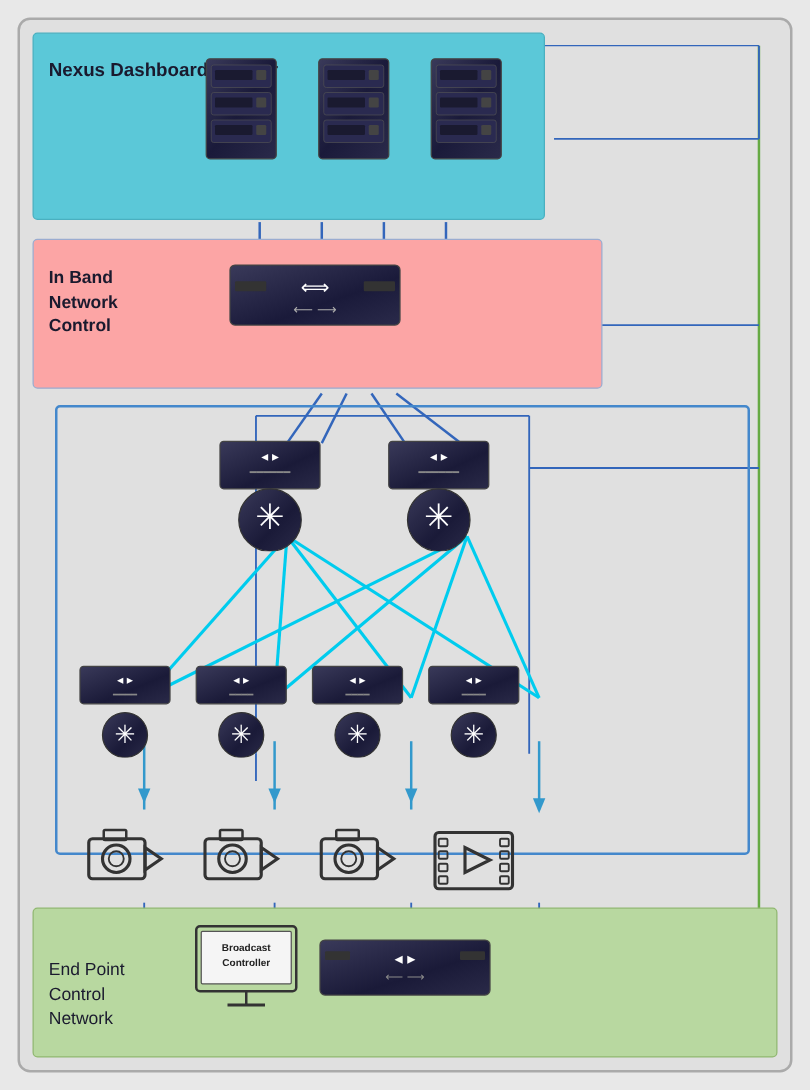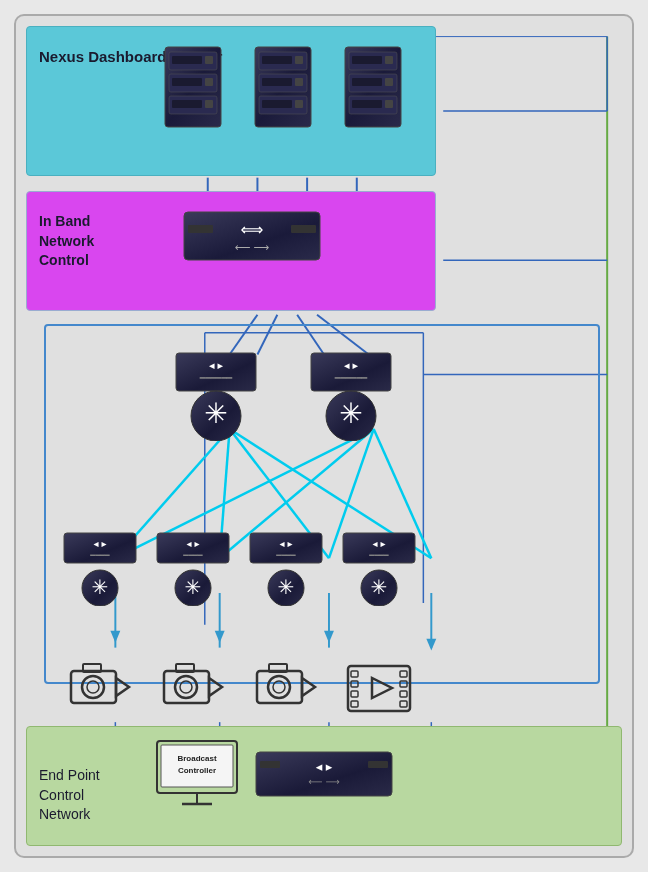--- a/index.html
+++ b/index.html
@@ -41,23 +41,23 @@
       font-weight: bold;
       color: #1a1a2e;
       line-height: 1.3;
     }
 
     
     .inband-box {
       position: absolute;
       top: 175px;
       left: 10px;
-      width: 410px;
+      width: 456px;
       height: 120px;
-      background: #d946ef;
+      background: #fca5a5;
       border: 1px solid #9aacd0;
       border-radius: 4px;
     }
     .inband-label {
       position: absolute;
       top: 20px;
       left: 12px;
       font-size: 14px;
       font-weight: bold;
       color: #1a1a2e;

